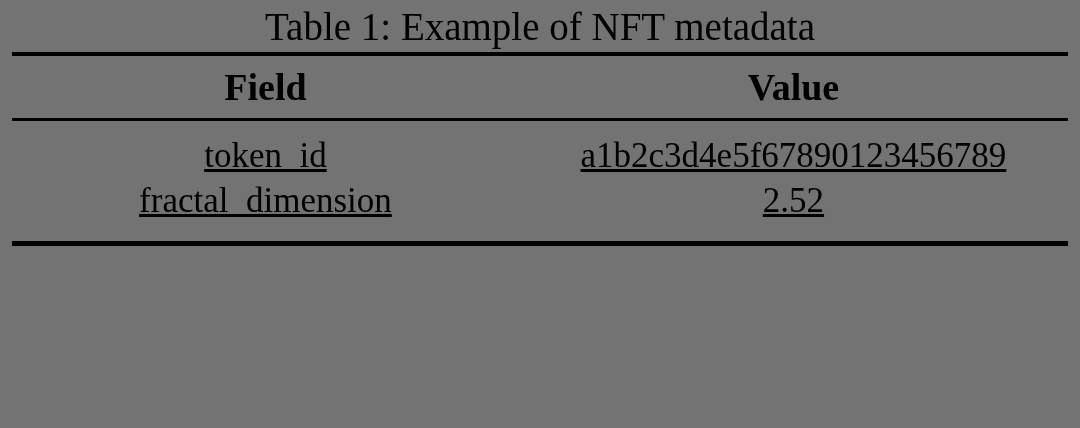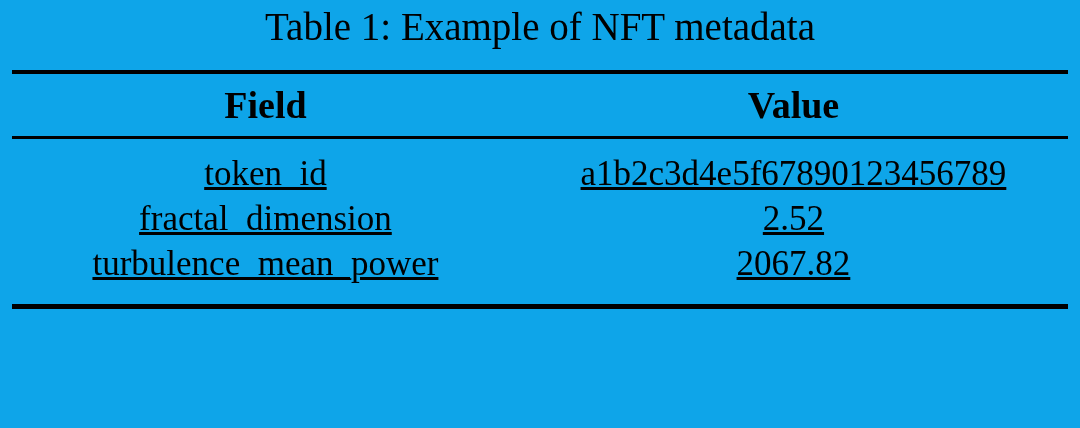--- a/index.html
+++ b/index.html
@@ -4,36 +4,36 @@
 <style>
   html, body {
     margin: 0;
     padding: 0;
     background: #ffffff;
   }
   .page {
     position: relative;
     width: 1080px;
     height: 428px;
-    background: #0ea5e9;
+    background: #737373;
     color: #000000;
     font-family: "Liberation Serif", "DejaVu Serif", serif;
     overflow: hidden;
   }
   .caption {
     height: 47px;
     padding-top: 5px;
     text-align: center;
     font-size: 39px;
     line-height: 44px;
     white-space: nowrap;
   }
   table.meta {
     width: 1056px;
-    margin: 18px auto;
+    margin: 0 auto;
     border-collapse: collapse;
     table-layout: fixed;
     border-top: 4px solid #000000;
     border-bottom: 5px solid #000000;
   }
   table.meta th, table.meta td {
     padding: 0;
     text-align: center;
     vertical-align: middle;
     white-space: nowrap;
@@ -72,20 +72,16 @@
     </thead>
     <tbody>
       <tr>
         <td>token_id</td>
         <td>a1b2c3d4e5f67890123456789</td>
       </tr>
       <tr>
         <td>fractal_dimension</td>
         <td>2.52</td>
       </tr>
-      <tr>
-        <td>turbulence_mean_power</td>
-        <td>2067.82</td>
-      </tr>
     </tbody>
   </table>
 
 </div>
 
 </body></html>

